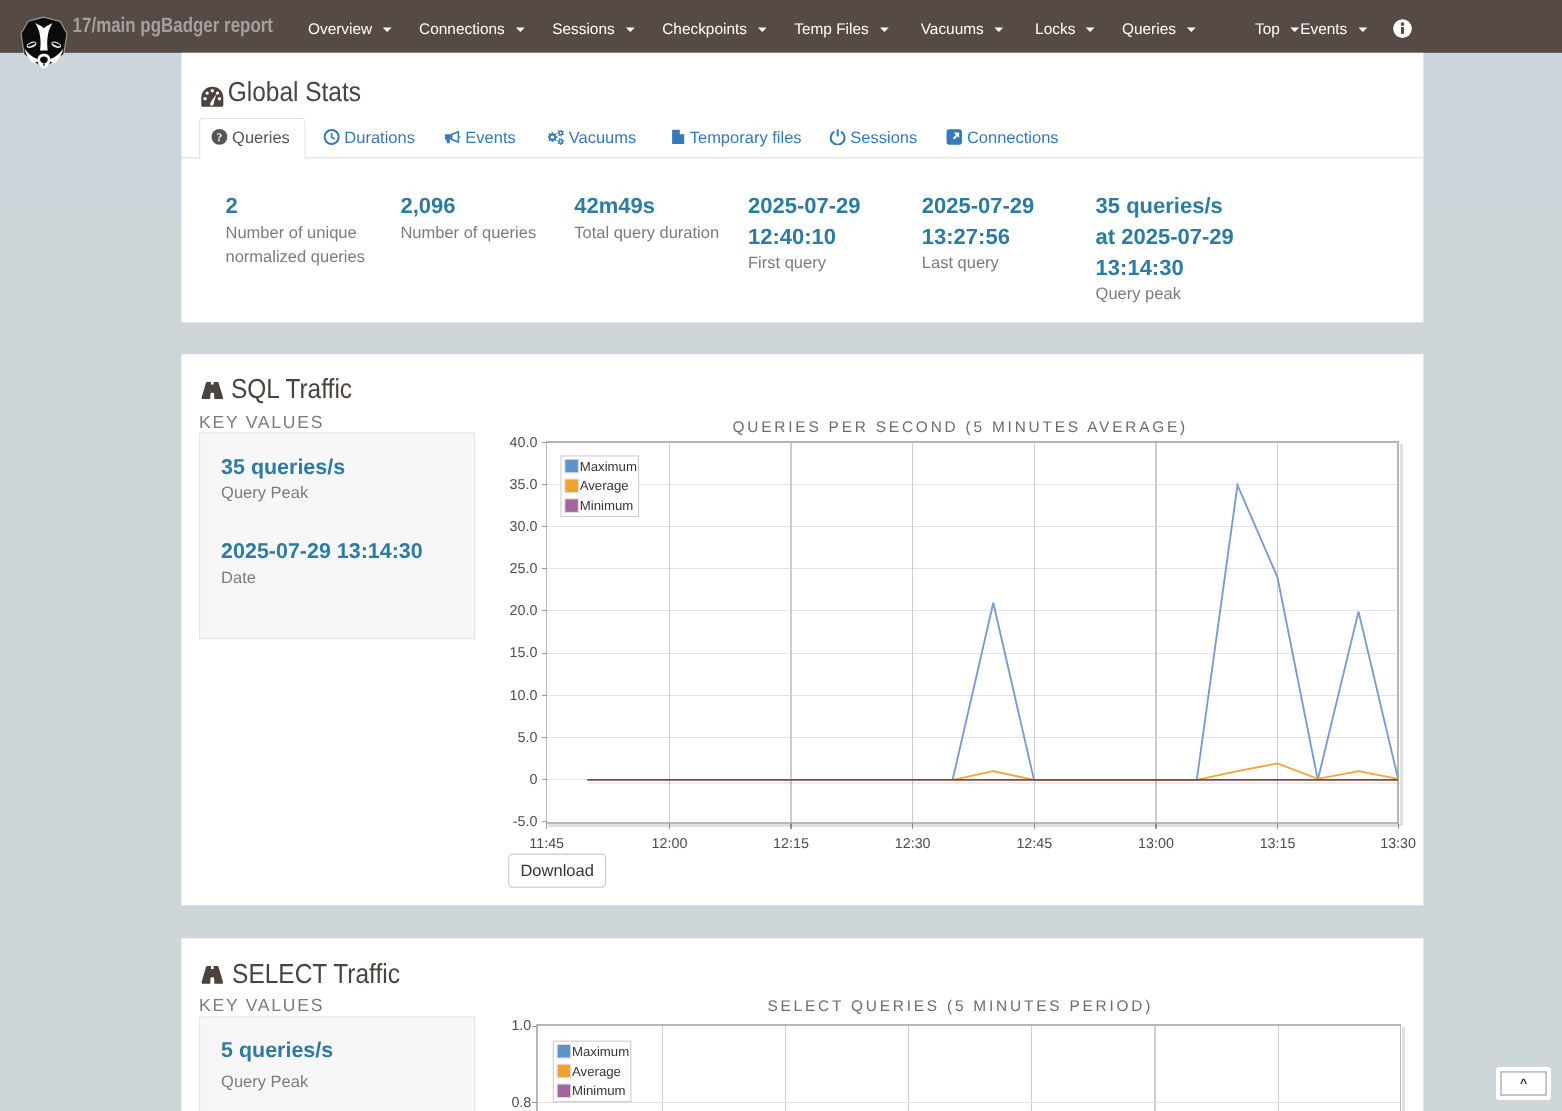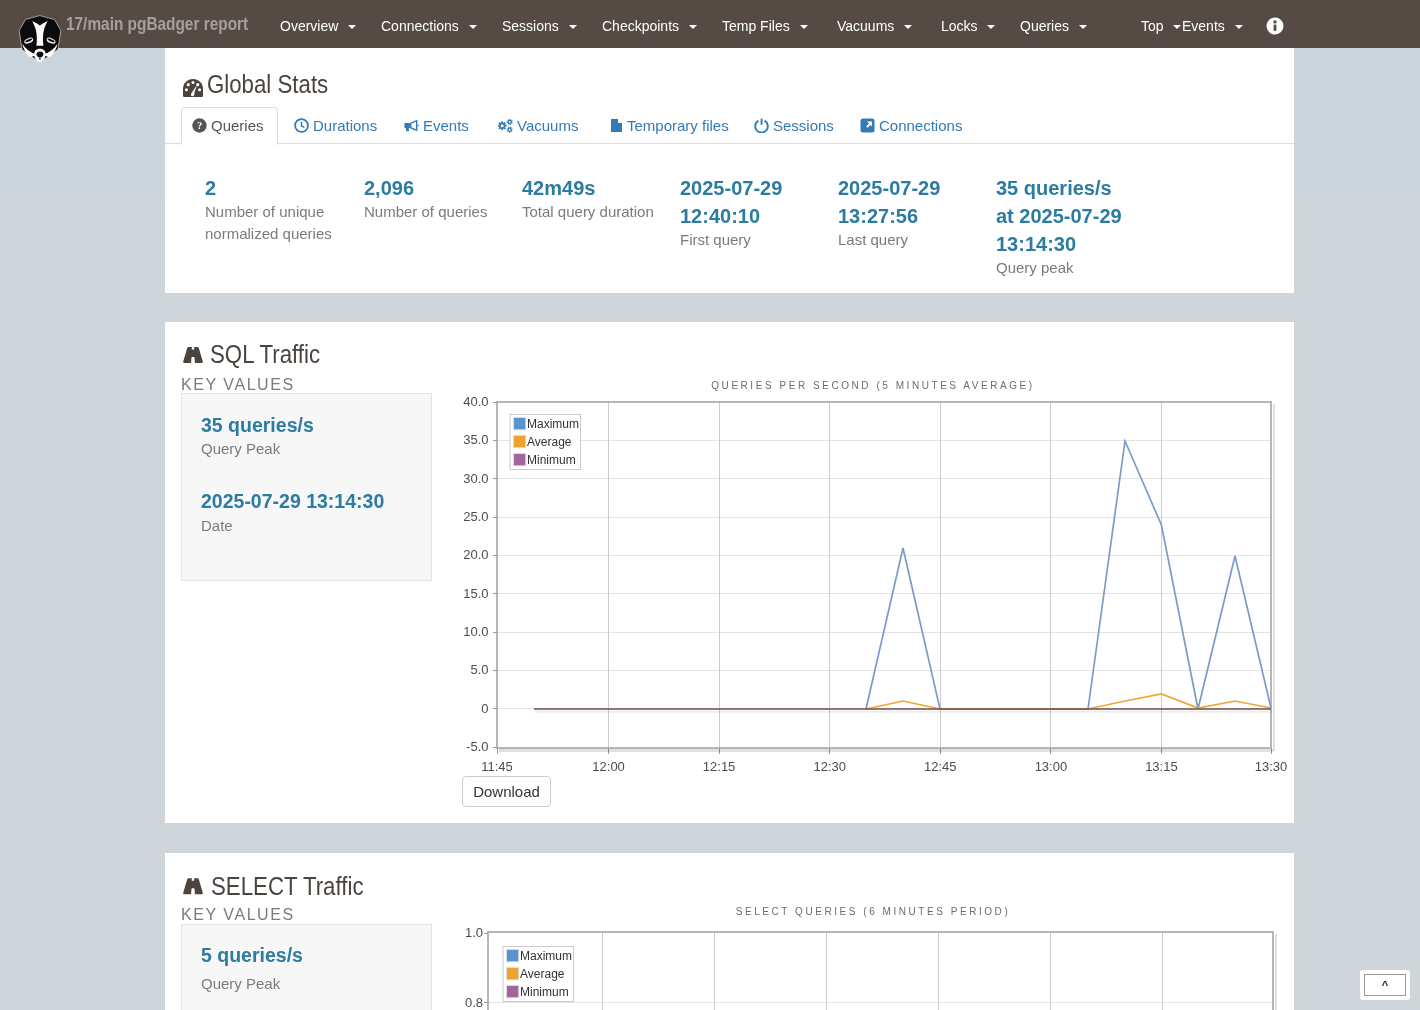--- a/index.html
+++ b/index.html
@@ -10,21 +10,21 @@
 .ptitle{position:absolute;font-size:25px;color:#4b433e;transform:scaleX(0.89);transform-origin:0 0;white-space:nowrap;}
 .kv{position:absolute;font-size:16px;color:#7e7a76;letter-spacing:1.55px;}
 .kbox{position:absolute;left:181px;width:249px;background:#f7f7f7;border:1px solid #e4e4e4;}
 .tval{position:absolute;font-size:19.5px;font-weight:bold;color:#2c7ba0;}
 .tlab{position:absolute;font-size:15px;color:#7b7b7b;}
 .sval{position:absolute;font-size:20px;font-weight:bold;color:#2c7ba0;line-height:28px;}
 .slab{position:absolute;font-size:15px;color:#7b7b7b;line-height:22px;}
 .navitem{position:absolute;top:18px;font-size:14px;color:#fff;white-space:nowrap;}
 .caret{display:inline-block;width:0;height:0;margin-left:6px;vertical-align:2px;border-left:4.5px solid transparent;border-right:4.5px solid transparent;border-top:4.5px solid #fff;}
 .tab{position:absolute;top:117px;font-size:15px;color:#337ab7;white-space:nowrap;}
-.ctitle{position:absolute;font-size:10px;color:#716b65;letter-spacing:2.55px;white-space:nowrap;}
+.ctitle{position:absolute;font-size:14px;color:#716b65;letter-spacing:2.55px;white-space:nowrap;}
 </style>
 </head>
 <body>
 <div id="page">
 
   <div class="abs" style="left:0;top:48px;width:1420px;height:148px;background:#cdd5dc;"></div>
   <div class="abs" style="left:0;top:196px;width:1420px;height:814px;background:#cfd6d9;"></div>
 
   <div class="abs" style="left:0;top:0;width:1420px;height:48px;background:#564a45;"></div>
   <div class="abs" style="left:66px;top:12.5px;font-size:19px;font-weight:bold;color:#a5a09c;transform:scaleX(0.81);transform-origin:0 0;white-space:nowrap;">17/main pgBadger report</div>
@@ -256,21 +256,21 @@
   <div class="panel" style="top:853px;height:157px;"></div>
   <svg class="abs" style="left:183px;top:878px;" width="20" height="16.5" viewBox="0 0 20 16">
     <path d="M5.8 0 L8.9 0 L8.7 2.6 L11.3 2.6 L11.1 0 L14.2 0 C15 0 15.5 0.4 15.8 1.1 L19.8 14.6 C20 15.4 19.6 16 18.7 16 L11.9 16 L11.6 10.9 C11.57 10.4 11.3 10.1 10.8 10.1 L9.2 10.1 C8.7 10.1 8.43 10.4 8.4 10.9 L8.1 16 L1.3 16 C0.4 16 0 15.4 0.2 14.6 L4.2 1.1 C4.5 0.4 5 0 5.8 0 Z" fill="#4b433e"></path>
     <path d="M8.55 4.4 L11.45 4.4 L11.65 8.3 L8.35 8.3 Z" fill="#4b433e"></path>
   </svg>
   <div class="ptitle" style="left:211px;top:872px;">SELECT Traffic</div>
   <div class="kv" style="left:181px;top:906px;">KEY VALUES</div>
   <div class="kbox" style="top:924px;height:86px;border-bottom:none;"></div>
   <div class="tval" style="left:201px;top:944px;">5 queries/s</div>
   <div class="tlab" style="left:201px;top:975px;">Query Peak</div>
-  <div class="ctitle" style="left:873px;top:906px;transform:translateX(-50%);">SELECT QUERIES (6 MINUTES PERIOD)</div>
+  <div class="ctitle" style="left:873px;top:906px;transform:translateX(-50%);">SELECT QUERIES (5 MINUTES PERIOD)</div>
 
   <svg class="abs" style="left:453px;top:925px;" width="840" height="85" viewBox="0 0 840 85">
     <g shape-rendering="crispEdges">
       <rect x="35" y="7" width="785" height="78" fill="#ffffff"></rect>
       <g stroke="#ccc" stroke-width="1">
         <line x1="149" y1="7" x2="149" y2="85"></line>
         <line x1="261" y1="7" x2="261" y2="85"></line>
         <line x1="373" y1="7" x2="373" y2="85"></line>
         <line x1="485" y1="7" x2="485" y2="85"></line>
         <line x1="597" y1="7" x2="597" y2="85"></line>

